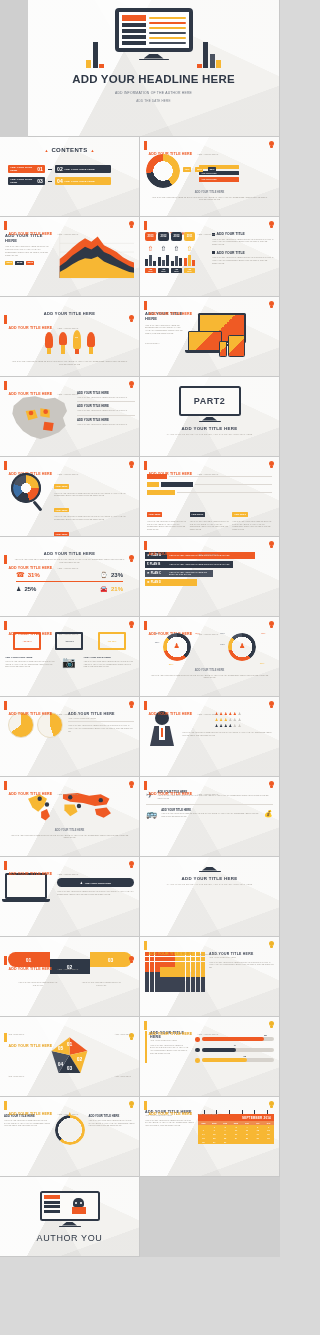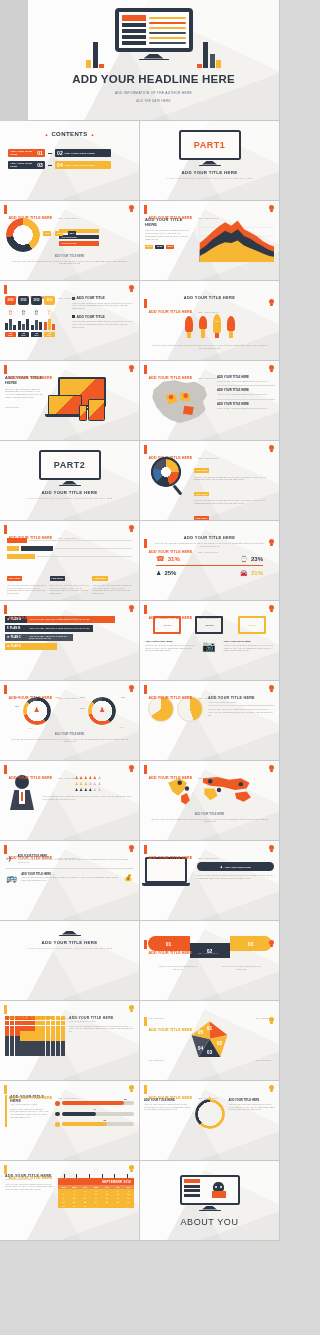--- a/index.html
+++ b/index.html
@@ -8,21 +8,21 @@
     background:#d9d9d9;
     font-family:"Liberation Sans", sans-serif;
     overflow:hidden;
   }
   .deck { width:280px; display:flex; flex-wrap:wrap; background:#cfcfcf; }
   .slide {
     width:140px; height:80px; position:relative;
     background:#f2f1ee; overflow:hidden;
     border-right:1px solid #c8c8c8; border-bottom:1px solid #c8c8c8;
   }
-  .slide.full { width:280px; height:121px;margin-left:28px; }
+  .slide.full { width:280px; height:137px;margin-left:28px; }
   .tex { position:absolute; inset:0;
     background:
       linear-gradient(118deg, rgba(255,255,255,.85) 0 38%, rgba(0,0,0,0) 38.2%),
       linear-gradient(205deg, rgba(255,255,255,.6) 0 30%, rgba(0,0,0,0) 30.2%),
       linear-gradient(340deg, rgba(0,0,0,.035) 0 22%, rgba(0,0,0,0) 22.2%),
       linear-gradient(60deg, rgba(0,0,0,.03) 0 44%, rgba(0,0,0,0) 44.2%),
       #f3f2ef;
     pointer-events:none; }
   .ct { position:relative; z-index:2; width:100%; height:100%; }
 
@@ -186,36 +186,20 @@
           <div style="width:4px;height:.7px;background:#2f3846;"></div>
           <div class="cbtn cyl" style="width:56px;gap:1.5px;">
             <span class="n">04</span>
             <span>ADD YOUR TITLE HERE</span>
           </div>
         </div>
       </div>
     </div>
   </div>
 
-  <div class="slide">
-    <div class="tex"></div>
-    <div class="ct" style="padding-top:9px;">
-      <div class="mon">
-        <div class="scr">
-            <span class="partnum">PART1</span>
-          </div>
-        <div class="stand"></div>
-          <div class="base"></div>
-      </div>
-      <div class="ctr" style="margin-top:4px;">
-        <div class="tt" style="font-size:4.4px;">ADD YOUR TITLE HERE</div>
-        <div class="sub" style="margin-top:2px;font-size:2.1px;">IF YOU WANT TO ERASE ALL THE BOXES, YOU CAN ERASE YOUR TEXT HERE</div>
-      </div>
-    </div>
-  </div>
 
   <div class="slide">
     <div class="tex"></div>
     <div class="ct">
       <div class="shead">
         <span class="bar"></span>
         <span class="htxt"><span class="t1">ADD YOUR TITLE HERE</span>
         <span class="t2">ADD YOUR TEXT</span></span>
       </div>
       <div class="bulb">
@@ -1262,17 +1246,17 @@
                 <span style="position:absolute;left:2px;top:4px;width:2px;height:2px;background:#fff;border-radius:50%;"></span>
                 <span style="position:absolute;right:2px;top:4px;width:2px;height:2px;background:#fff;border-radius:50%;"></span>
               </div>
               <div style="width:14px;height:7px;background:#ef5a24;margin:0 auto;"></div>
             </div>
           </div>
         </div>
         <div style="width:15px;height:3.5px;background:#2f3846;margin:1px auto 0;clip-path:polygon(30% 0,70% 0,100% 100%,0 100%);"></div>
         <div style="width:22px;height:1.2px;background:#2f3846;margin:0 auto;border-radius:1px;"></div>
       </div>
-      <div style="text-align:center;margin-top:6px;font-size:9px;color:#2f3846;letter-spacing:.6px;">ABOUT YOU</div>
+      <div style="text-align:center;margin-top:6px;font-size:9px;color:#2f3846;letter-spacing:.6px;">AUTHOR YOU</div>
     </div>
   </div>
 
 </div>
 
 </body></html>

